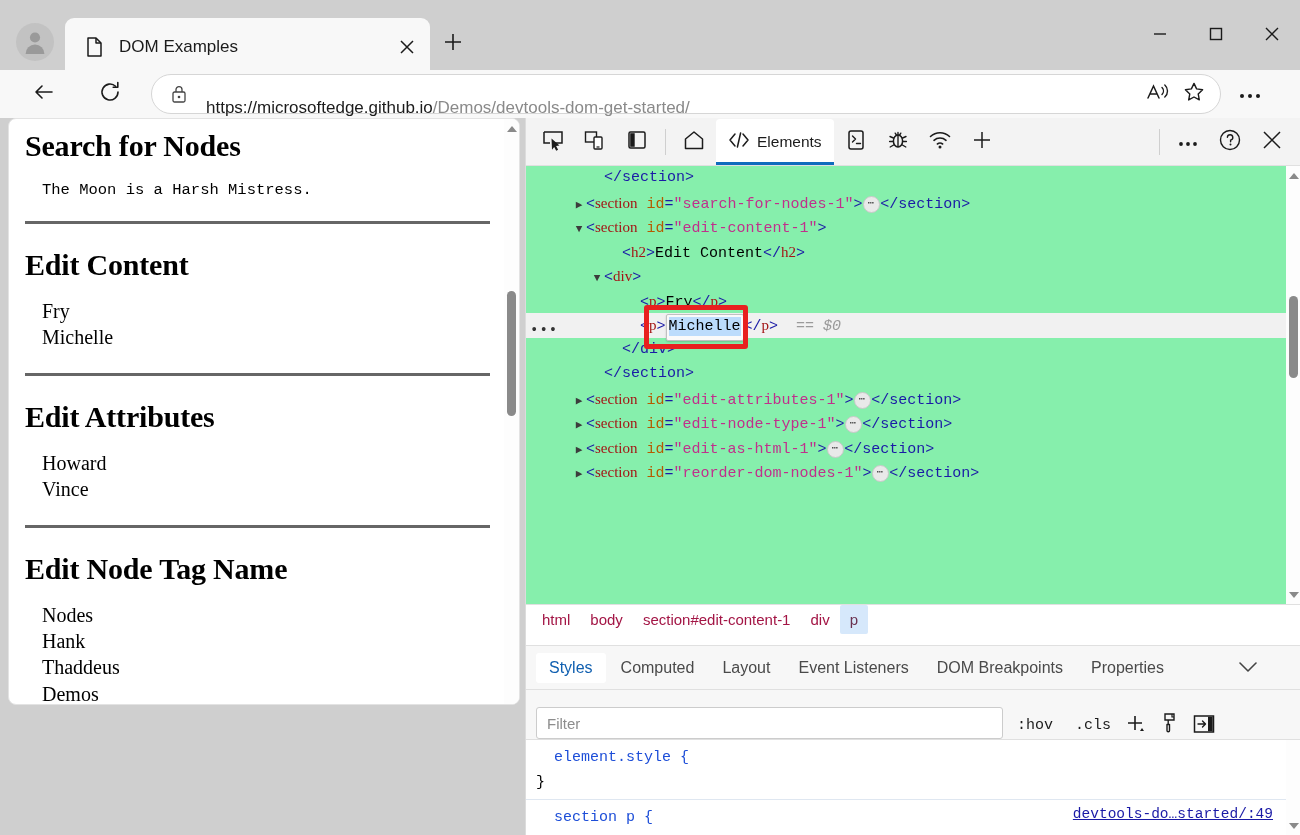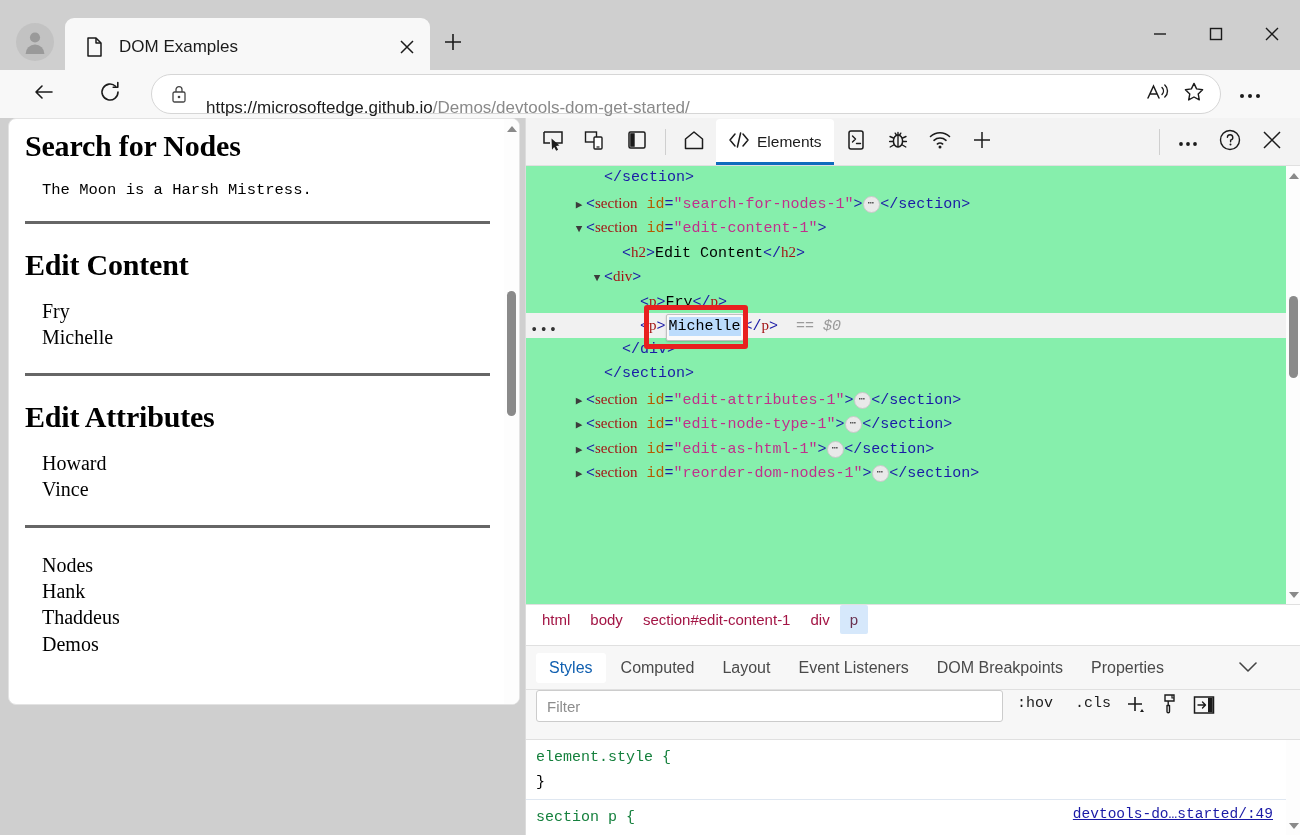--- a/index.html
+++ b/index.html
@@ -192,21 +192,21 @@
   .subtab {
     font-size: 16px; color: #4a4a4a; padding: 6px 13px; border-radius: 3px; margin-right: 2px;
   }
   .subtab.active { background: #ffffff; color: #0f5fb0; }
   .subtab-chevron { margin-left: auto; margin-right: 34px; color: #444; font-size: 15px; padding: 4px 10px; }
 
   
   .filterbar {
     position: absolute; left: 0; top: 572px; width: 775px; height: 50px;
     background: #f7f7f7; border-bottom: 1px solid #e0e0e0;
-    display: flex; align-items: flex-start; padding: 0 10px;
+    display: flex; align-items: flex-end; padding: 0 10px;
   }
   .filter-input {
     width: 467px; height: 32px; background: #fff;
     border: 1px solid #cccccc; border-radius: 3px;
     font-size: 15px; color: #1b1b1b; padding: 0 10px;
     font-family: "Liberation Sans", sans-serif;
   }
   .filter-input::placeholder { color: #8d8d8d; }
   .fb-btn {
     margin-left: 6px; font-family: "Liberation Mono", monospace; font-size: 15px;
@@ -217,21 +217,21 @@
 
   
   .stylespane {
     position: absolute; left: 0; top: 622px; width: 775px; height: 95px;
     background: #ffffff; overflow: hidden;
     font-family: "Liberation Mono", monospace; font-size: 15px;
   }
   .rule { position: relative; padding: 5px 10px 4px 10px; }
   .rule + .rule { border-top: 1px solid #dfe7f1; }
   .rule-line { line-height: 25px; white-space: nowrap; }
-  .sel-name { color: #15803d; }
+  .sel-name { color: #1d4ed8; margin-left: 18px; }
   .prop { color: #1a1aa6; }
   .pval { color: #1b1b1b; }
   .src-link {
     position: absolute; right: 28px; top: 6px; color: #1a1aa6;
     text-decoration: underline; font-size: 14.5px;
   }
   .ind { padding-left: 22px; }
   .mtri { display: inline-block; color: #3c3c3c; font-size: 10px; vertical-align: 1px; }
 </style>
 </head>
@@ -367,20 +367,21 @@
       <div>
         <h2>Edit Attributes</h2>
         <div class="plist">
           <p class="serif-p">Howard</p>
           <p class="serif-p">Vince</p>
         </div>
       </div>
       <hr>
 
       <div>
+        <h2>Edit Node Tag Name</h2>
         <div class="plist">
           <p class="serif-p">Nodes</p>
           <p class="serif-p">Hank</p>
           <p class="serif-p">Thaddeus</p>
           <p class="serif-p">Demos</p>
         </div>
       </div>
     </div>
 
     <div class="sbar vert" style="right:0; top:0; width:15px; height:707px;">

